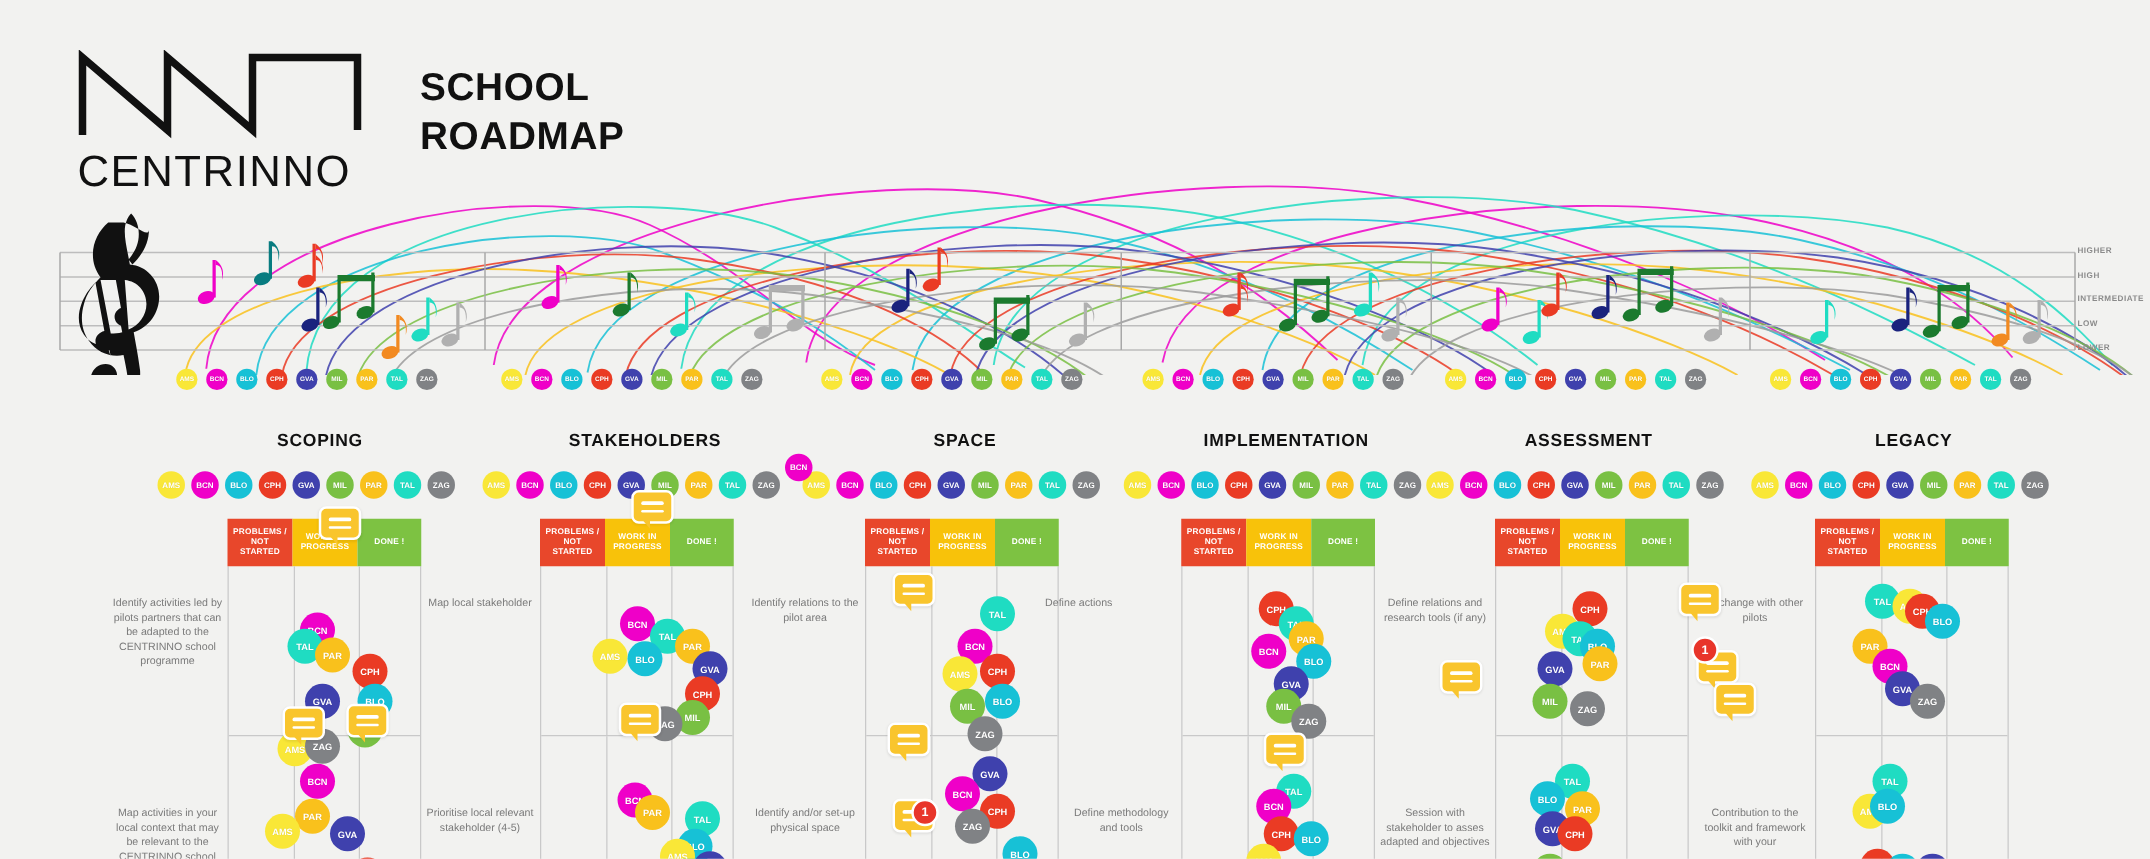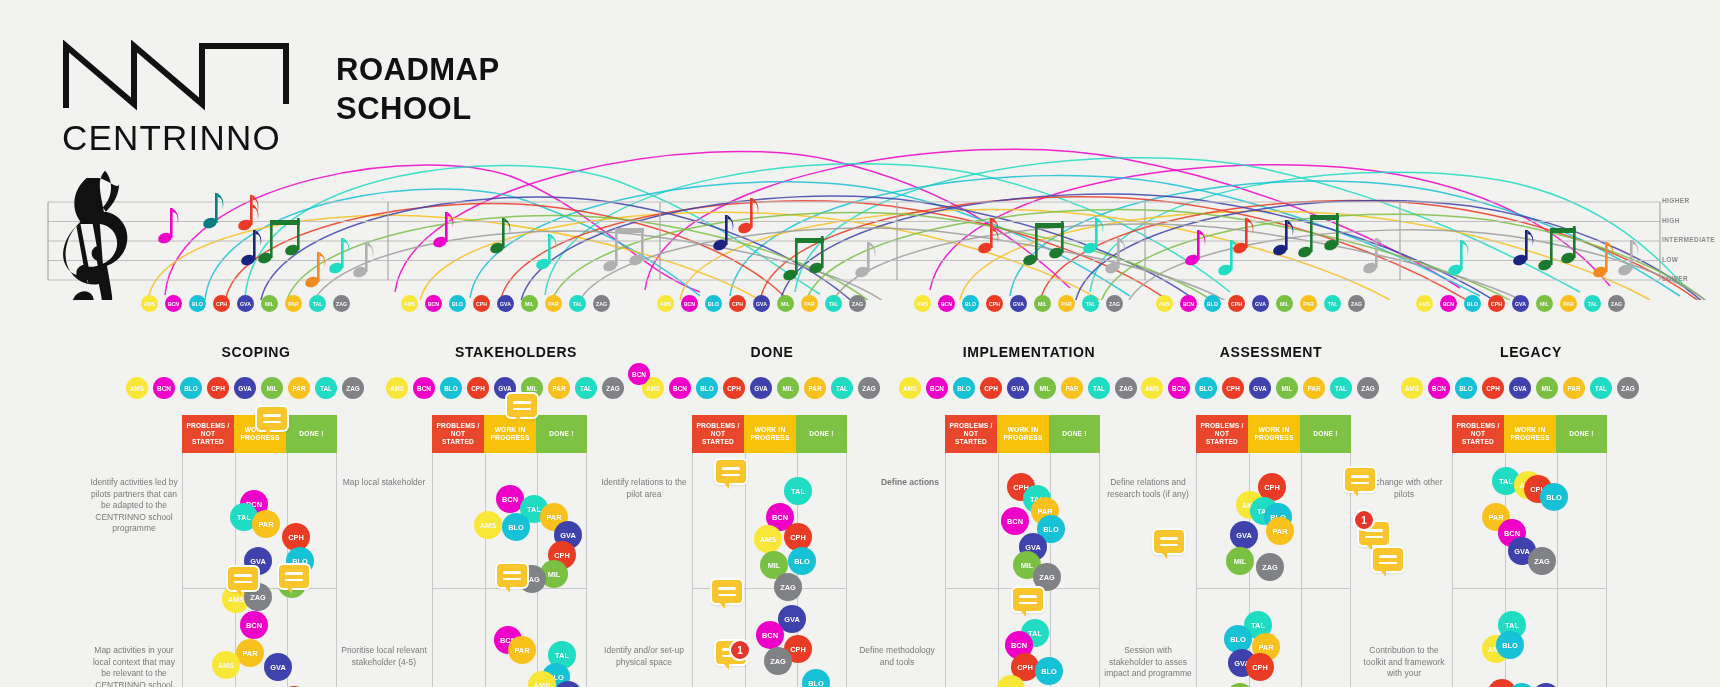--- a/index.html
+++ b/index.html
@@ -108,22 +108,22 @@
 <div id="root">
 
   <div class="logo-wrap">
     <svg class="logo-mark" viewBox="0 0 228 72">
       <polyline points="4,68 4,6 72,64 72,6 140,64 140,6 224,6 224,64" fill="none" stroke="#111" stroke-width="6" stroke-linejoin="miter"></polyline>
     </svg>
     <div class="logo-word">CENTRINNO</div>
   </div>
 
   <div class="brand-title">
+    <div>SCHOOL</div>
     <div>ROADMAP</div>
-    <div>SCHOOL</div>
   </div>
 
   <div class="staff-area">
     <svg class="staff-svg" width="1720" height="180" viewBox="0 0 1720 180">
       <defs>
         <style>
           .arc{fill:none;stroke-width:1.5;opacity:.85;}
         </style>
       </defs>
 
@@ -421,21 +421,21 @@
       <div class="badge sm" style="left: 1440px; top: 295px; background: rgb(239, 0, 200);">BCN</div>
       <div class="badge sm" style="left: 1464px; top: 295px; background: rgb(23, 193, 214);">BLO</div>
       <div class="badge sm" style="left: 1488px; top: 295px; background: rgb(234, 59, 36);">CPH</div>
       <div class="badge sm" style="left: 1512px; top: 295px; background: rgb(63, 65, 173);">GVA</div>
       <div class="badge sm" style="left: 1536px; top: 295px; background: rgb(121, 192, 67);">MIL</div>
       <div class="badge sm" style="left: 1560px; top: 295px; background: rgb(249, 193, 28);">PAR</div>
       <div class="badge sm" style="left: 1584px; top: 295px; background: rgb(31, 220, 194);">TAL</div>
       <div class="badge sm" style="left: 1608px; top: 295px; background: rgb(128, 130, 133);">ZAG</div>
       <div class="phase-title" style="left: 256px;">SCOPING</div>
       <div class="phase-title" style="left: 516px;">STAKEHOLDERS</div>
-      <div class="phase-title" style="left: 772px;">DONE</div>
+      <div class="phase-title" style="left: 772px;">SPACE</div>
       <div class="phase-title" style="left: 1029px;">IMPLEMENTATION</div>
       <div class="phase-title" style="left: 1271px;">ASSESSMENT</div>
       <div class="phase-title" style="left: 1531px;">LEGACY</div>
       <div class="badge md" style="left: 126px; top: 377px; background: rgb(249, 231, 55);">AMS</div>
       <div class="badge md" style="left: 153px; top: 377px; background: rgb(239, 0, 200);">BCN</div>
       <div class="badge md" style="left: 180px; top: 377px; background: rgb(23, 193, 214);">BLO</div>
       <div class="badge md" style="left: 207px; top: 377px; background: rgb(234, 59, 36);">CPH</div>
       <div class="badge md" style="left: 234px; top: 377px; background: rgb(63, 65, 173);">GVA</div>
       <div class="badge md" style="left: 261px; top: 377px; background: rgb(121, 192, 67);">MIL</div>
       <div class="badge md" style="left: 288px; top: 377px; background: rgb(249, 193, 28);">PAR</div>
@@ -554,41 +554,41 @@
           <div class="board-row" style="height: 136px;">
             <div class="col-div" style="left: 52px;"></div>
             <div class="col-div" style="left: 104px;"></div>
           </div>
           <div class="board-row" style="height: 136px;">
             <div class="col-div" style="left: 52px;"></div>
             <div class="col-div" style="left: 104px;"></div>
           </div>
         </div>
       </div>
-      <div class="row-desc" style="left: 866px; top: 477px; width: 88px; font-weight: bold;">Define actions</div>
+      <div class="row-desc" style="left: 819px; top: 477px; width: 88px;">Define actions</div>
       <div class="row-desc" style="left: 853px; top: 645px; width: 88px;">Define methodology and tools</div>
       <div class="board" style="left: 1196px; width: 155px;">
         <div class="board-head">
           <div class="head-cell head-problems" style="width: 52px;">PROBLEMS / NOT STARTED</div>
           <div class="head-cell head-wip" style="width: 52px;">WORK IN PROGRESS</div>
           <div class="head-cell head-done" style="width: 51px;">DONE !</div>
         </div>
         <div class="board-body" style="width: 155px;">
           <div class="board-row" style="height: 136px;">
             <div class="col-div" style="left: 52px;"></div>
             <div class="col-div" style="left: 104px;"></div>
           </div>
           <div class="board-row" style="height: 136px;">
             <div class="col-div" style="left: 52px;"></div>
             <div class="col-div" style="left: 104px;"></div>
           </div>
         </div>
       </div>
       <div class="row-desc" style="left: 1104px; top: 477px; width: 88px;">Define relations and research tools (if any)</div>
-      <div class="row-desc" style="left: 1104px; top: 645px; width: 88px;">Session with stakeholder to asses impact and programme</div>
+      <div class="row-desc" style="left: 1104px; top: 645px; width: 88px;">Session with stakeholder to asses adapted and objectives</div>
       <div class="board" style="left: 1452px; width: 155px;">
         <div class="board-head">
           <div class="head-cell head-problems" style="width: 52px;">PROBLEMS / NOT STARTED</div>
           <div class="head-cell head-wip" style="width: 52px;">WORK IN PROGRESS</div>
           <div class="head-cell head-done" style="width: 51px;">DONE !</div>
         </div>
         <div class="board-body" style="width: 155px;">
           <div class="board-row" style="height: 136px;">
             <div class="col-div" style="left: 52px;"></div>
             <div class="col-div" style="left: 104px;"></div>

